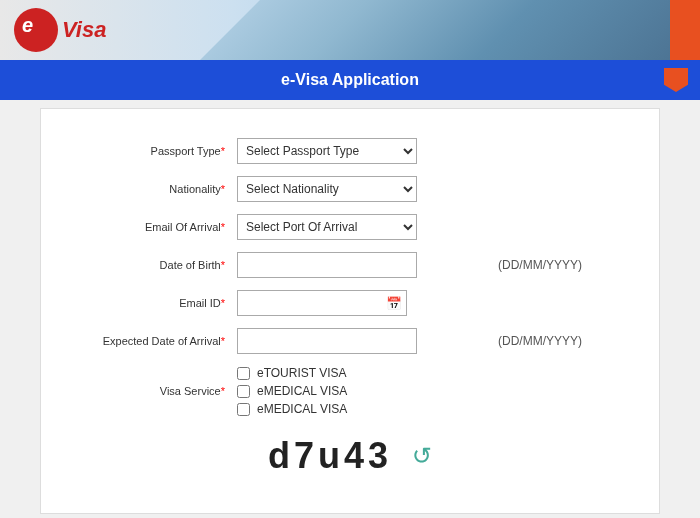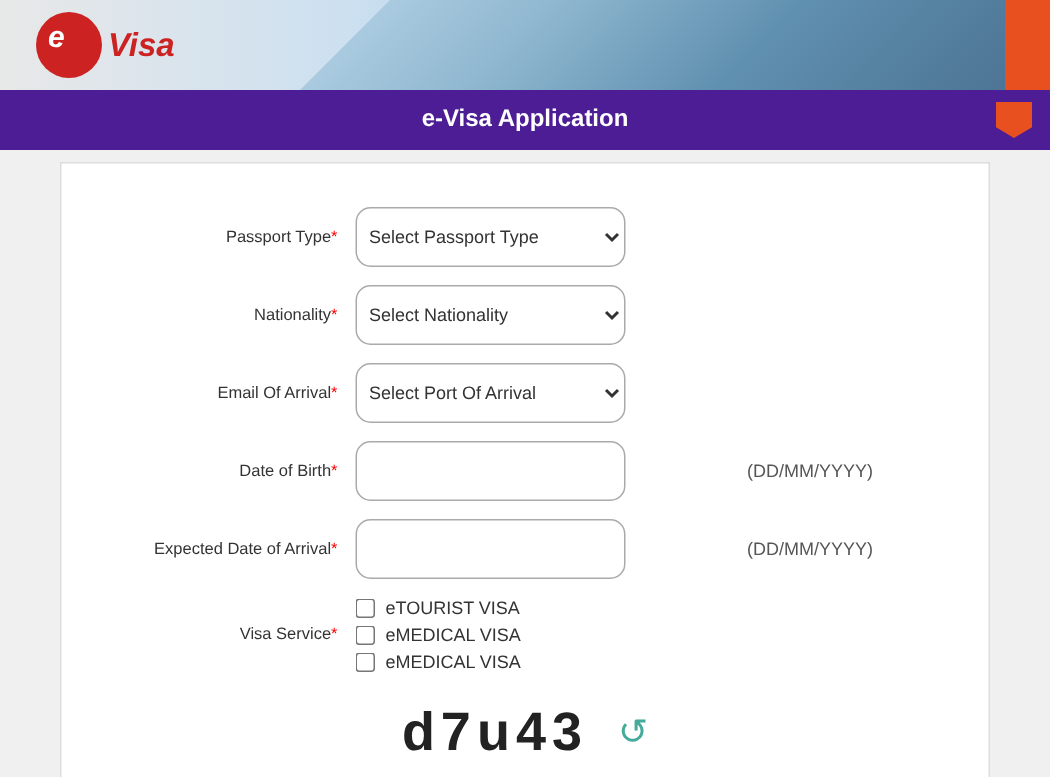--- a/index.html
+++ b/index.html
@@ -17,21 +17,21 @@
       position: relative;
       height: 60px;
       background: linear-gradient(to right, #e8e8e8, #cce0f0, #a0c8e8, #78b4d8);
       display: flex;
       align-items: center;
       overflow: hidden;
     }
     .header-logo {
       display: flex;
       align-items: center;
-      padding-left: 24px;
+      padding-left: 14px;
       z-index: 10;
     }
     .logo-circle {
       width: 44px;
       height: 44px;
       background: #cc2222;
       border-radius: 50%;
       display: flex;
       align-items: center;
       justify-content: center;
@@ -67,21 +67,21 @@
       position: absolute;
       right: 0;
       top: 0;
       width: 30px;
       height: 60px;
       background: #e85020;
     }
 
     
     .title-bar {
-      background: #4c1d95;
+      background: #1d4ed8;
       color: white;
       text-align: center;
       padding: 8px;
       font-size: 16px;
       font-weight: bold;
       display: flex;
       align-items: center;
       justify-content: space-between;
     }
     .title-bar-text {
@@ -128,23 +128,23 @@
     }
     .hint-cell {
       color: #555;
       font-size: 12px;
       padding-left: 8px;
       text-align: center;
     }
 
     select, input[type="text"], input[type="email"] {
       width: 180px;
-      height: 40px;
+      height: 26px;
       border: 1px solid #aaa;
-      border-radius: 10px;
+      border-radius: 0;
       padding: 2px 4px;
       font-size: 12px;
       color: #333;
     }
     select {
       background: white;
       cursor: pointer;
     }
 
     .date-input {
@@ -277,20 +277,32 @@
     <tr>
       <td class="label-cell">
         <span>Date of Birth</span><span class="required">*</span>
       </td>
       <td class="input-cell">
         <input type="text" class="date-input" style="">
       </td>
       <td class="hint-cell">(DD/MM/YYYY)</td>
     </tr>
 
+    <tr>
+      <td class="label-cell">
+        <span>Email ID</span><span class="required">*</span>
+      </td>
+      <td class="input-cell">
+        <div class="email-input-wrapper">
+          <input type="text" style="">
+          <span class="calendar-icon">📅</span>
+        </div>
+      </td>
+      <td></td>
+    </tr>
 
 
     <tr>
       <td class="label-cell">
         <span>Expected Date of Arrival</span><span class="required">*</span>
       </td>
       <td class="input-cell">
         <input type="text" class="date-input" style="">
       </td>
       <td class="hint-cell">(DD/MM/YYYY)</td>

